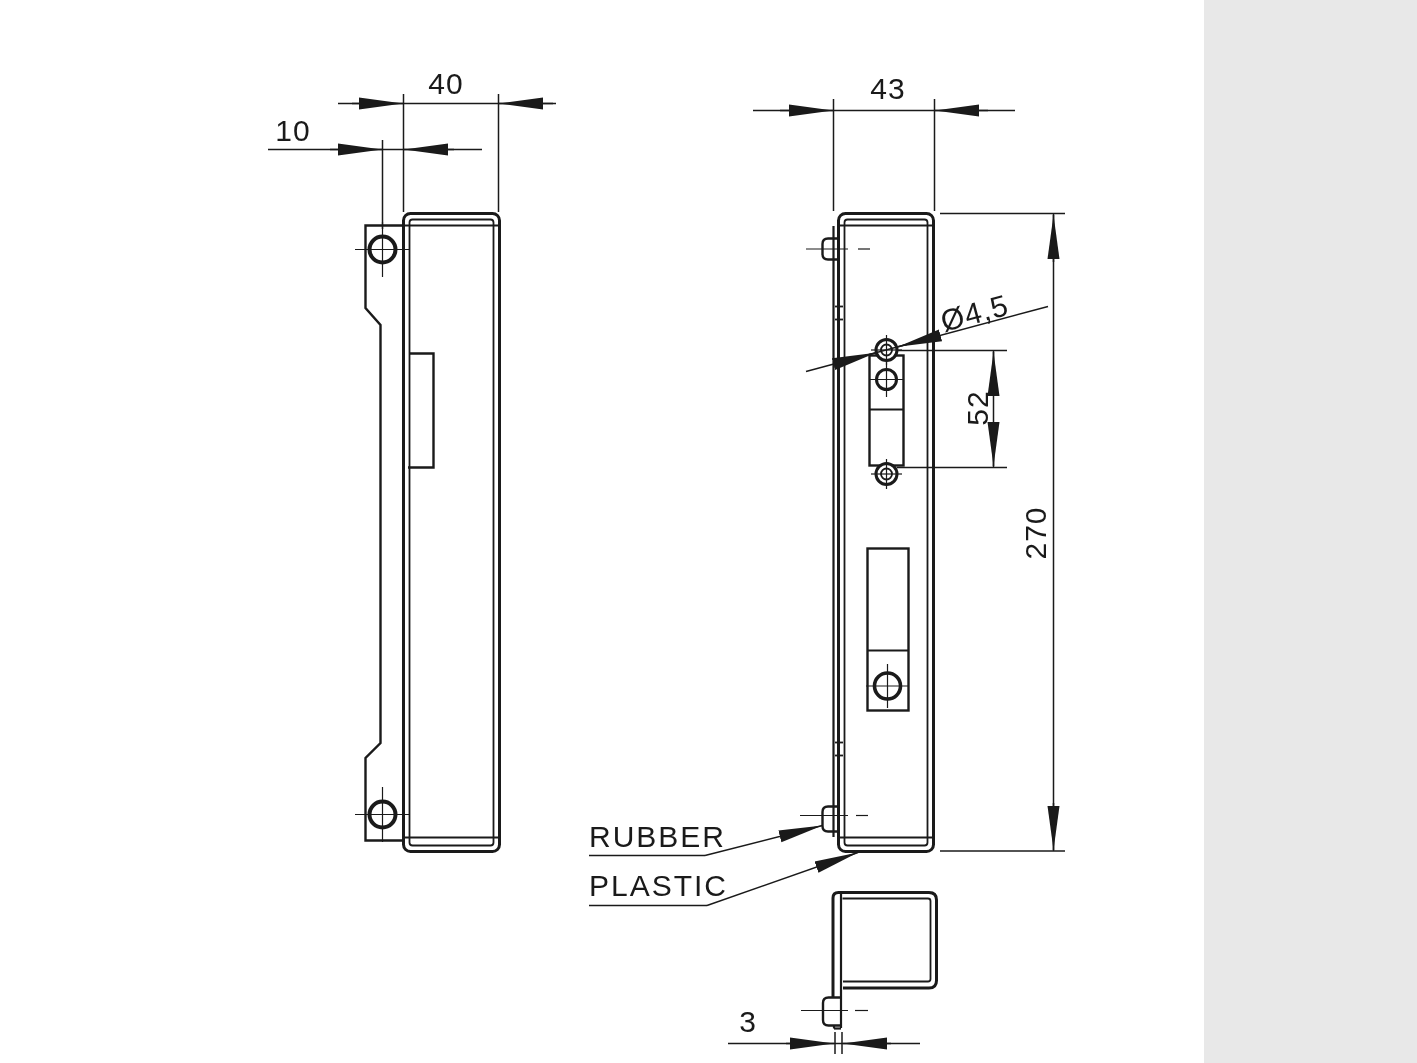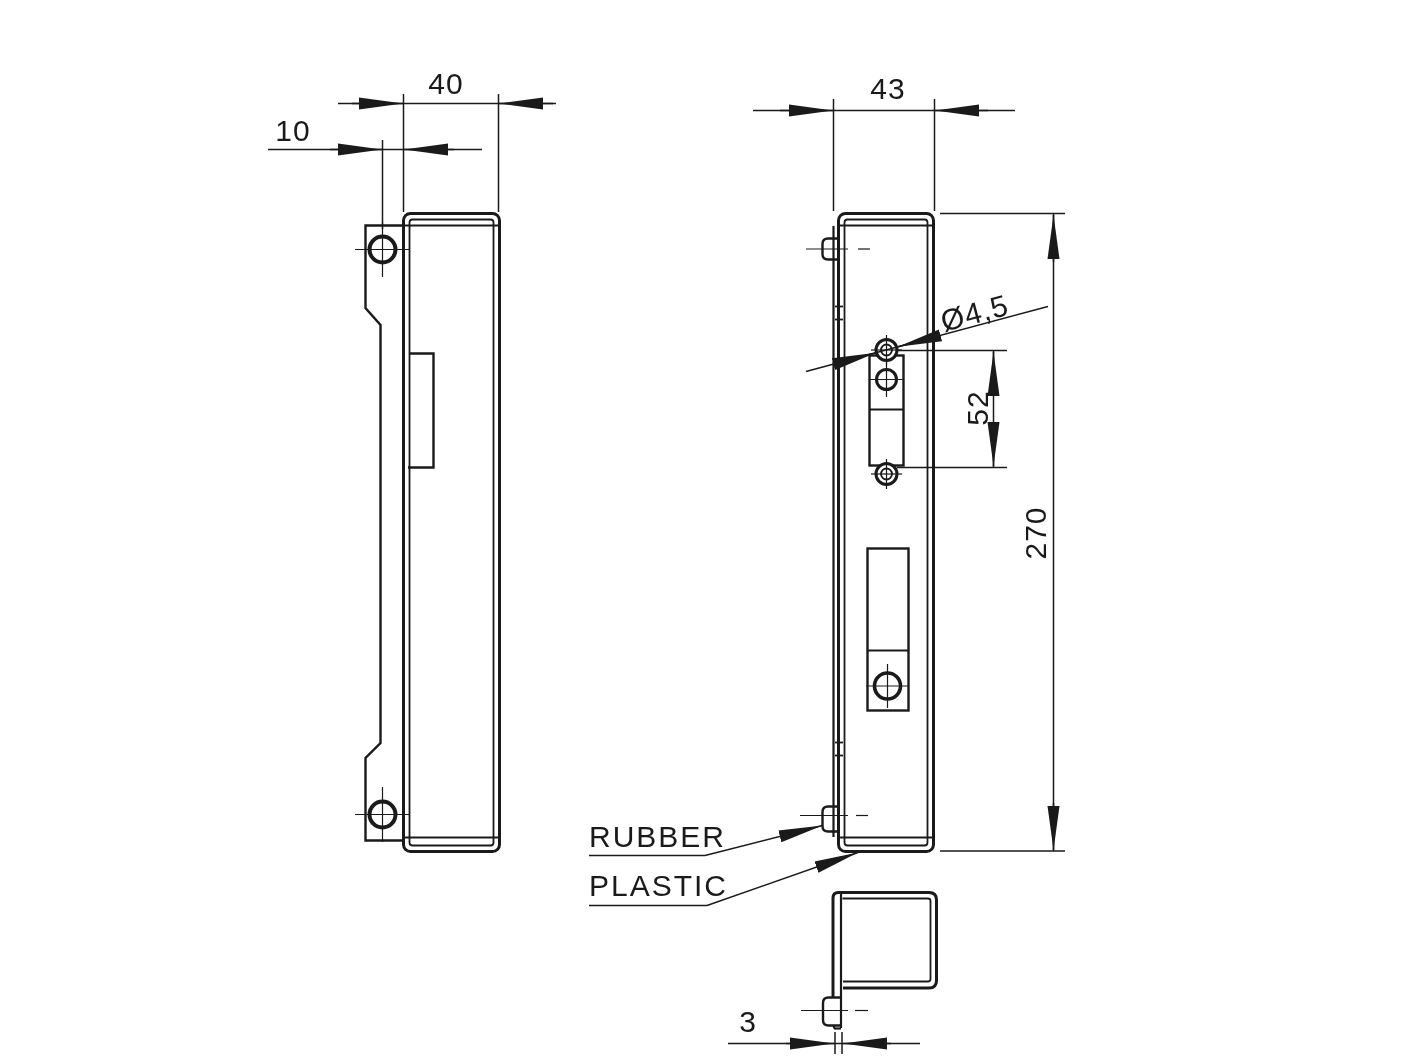--- a/index.html
+++ b/index.html
@@ -1,18 +1,18 @@
 <!DOCTYPE html>
 <html><head>
 <meta charset="utf-8">
 <style>
   html,body{margin:0;padding:0;background:#e8e8e8;}
   .canvas{
     position:relative;
-    width:1417px;height:1063px;
+    width:1204px;height:1063px;
     background:#ffffff;
     font-family:"Liberation Sans", sans-serif;
     overflow:hidden;
     text-decoration:underline;
   }
   svg{display:block;}
   svg text{
     font-family:"Liberation Sans", sans-serif;
     fill:#1a1a1a;
     font-weight:400;

